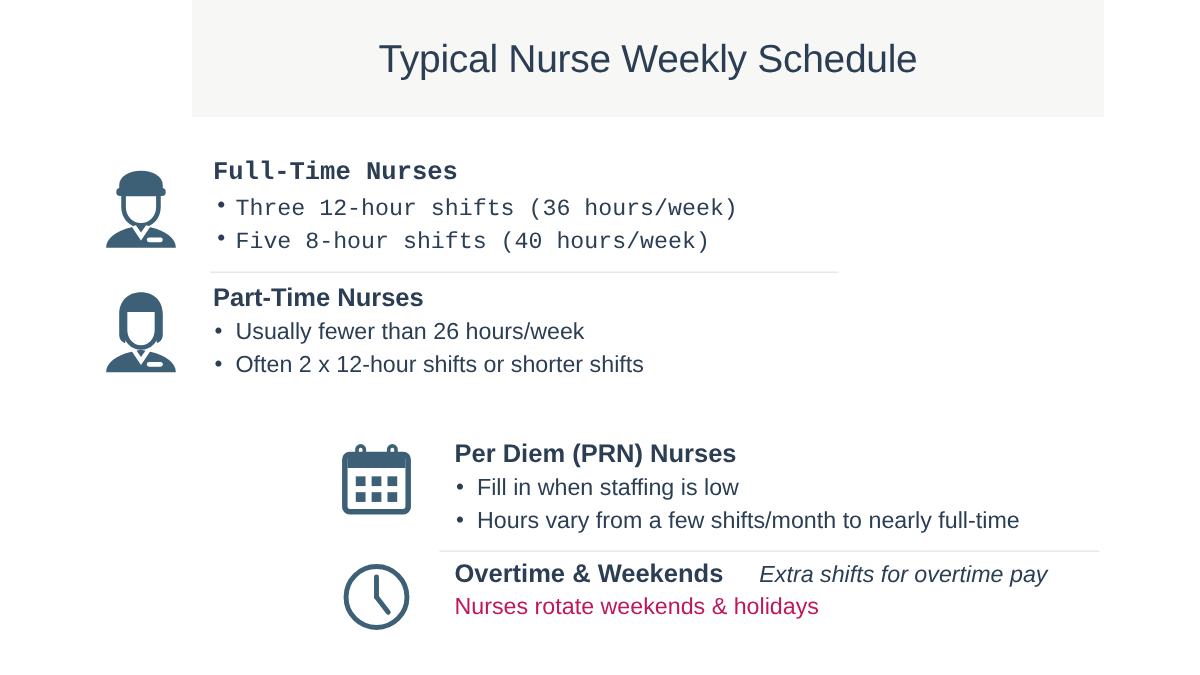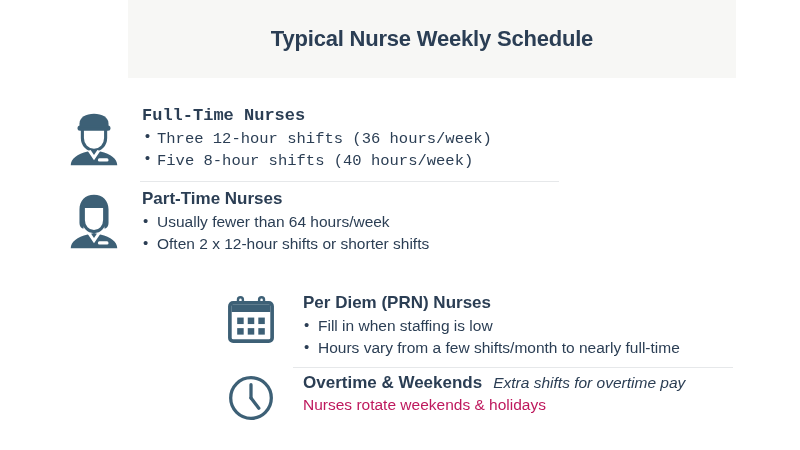--- a/index.html
+++ b/index.html
@@ -31,22 +31,22 @@
     top: 0px;
     width: 608px;
     height: 78px;
     background: #f7f7f5;
     display: flex;
     align-items: center;
     justify-content: center;
   }
 
   .title-text {
-    font-size: 22px;
-    font-weight: bold;
+    font-size: 26px;
+    font-weight: normal;
     color: #2b3e54;
     letter-spacing: -0.2px;
     white-space: nowrap;
   }
 
   
   .card {
     position: absolute;
     background: #ffffff;
   }
@@ -154,21 +154,21 @@
   .row-ot .icon-cell { width: 105px; padding-top: 0px; }
 
   .card-bottom .divider {
     margin: 8px 0 0 95px;
     width: 440px;
   }
 
   .ot-line-1 {
     display: flex;
     align-items: baseline;
-    gap: 11px;
+    gap: 24px;
     white-space: nowrap;
   }
 
   .ot-strong {
     font-size: 17px;
     font-weight: bold;
     color: #2b3e54;
   }
 
   .ot-normal {
@@ -243,21 +243,21 @@
 
               <path d="M25.5 45.5 L32 55 L38.5 45.5 L35.5 44.5 L32 49.5 L28.5 44.5z" fill="#ffffff"></path>
 
               <rect x="36" y="53" width="11" height="3.2" rx="1.6" fill="#ffffff"></rect>
             </svg>
           </span>
         </div>
         <div class="text-cell">
           <div class="heading">Part-Time Nurses</div>
           <ul class="bullet-list">
-            <li>Usually fewer than 64 hours/week</li>
+            <li>Usually fewer than 26 hours/week</li>
             <li>Often 2 x 12-hour shifts or shorter shifts</li>
           </ul>
         </div>
       </div>
 
     </div>
   </div>
 
   <div class="card card-bottom">
     <div class="inner">

